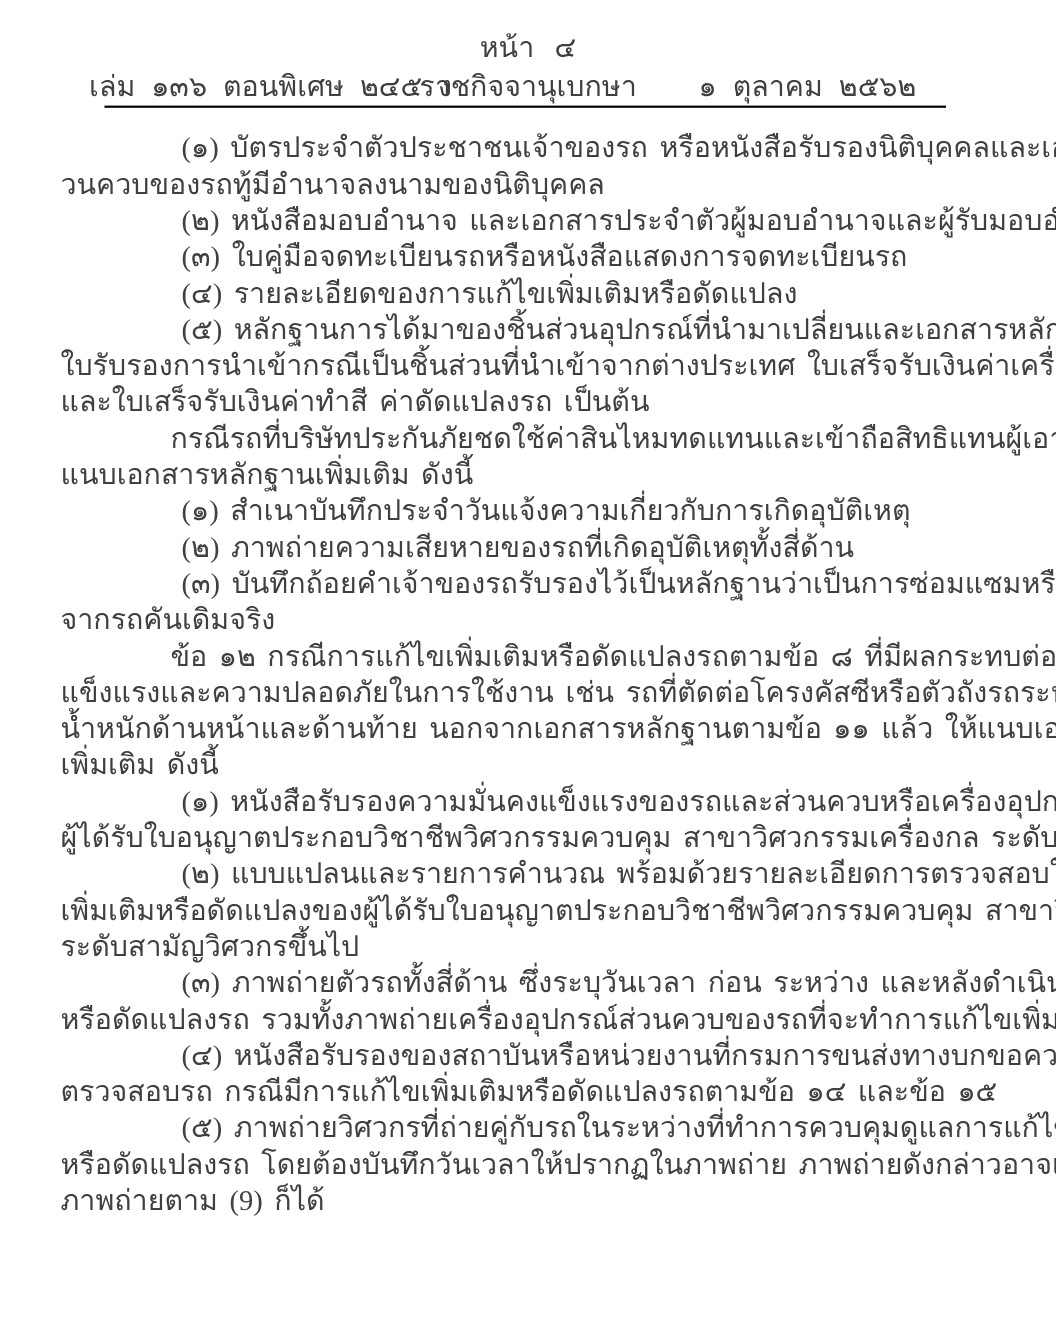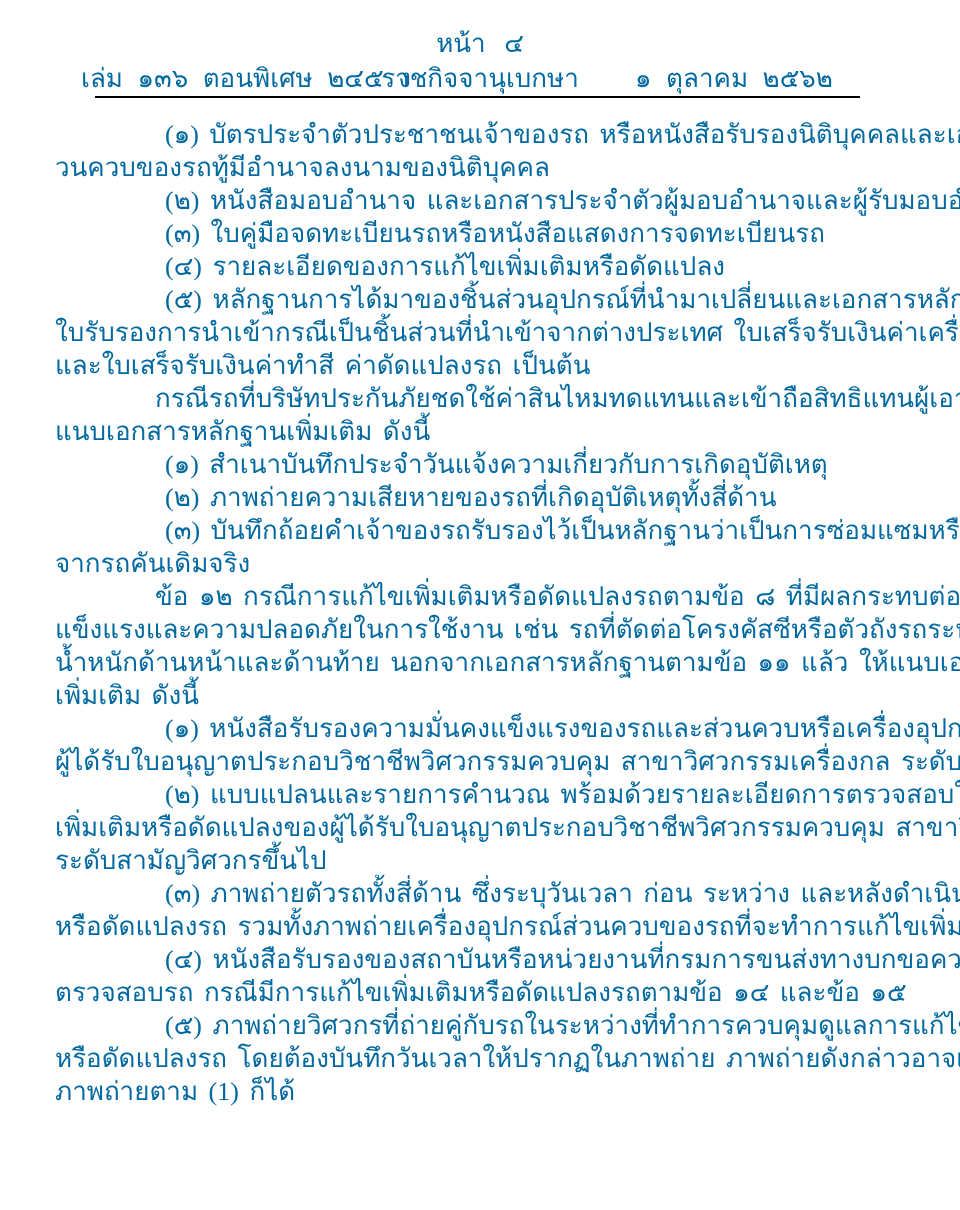--- a/index.html
+++ b/index.html
@@ -1,21 +1,21 @@
 <!DOCTYPE html>
 <html lang="th"><head>
 <meta charset="utf-8">
 <style>
   html, body { margin: 0; padding: 0; background: #ffffff; }
   .page {
     position: relative;
     width: 960px;
     height: 1210px;
     background: #ffffff;
-    color: #0369a1;
+    color: #404040;
     font-family: "Liberation Serif", serif;
     overflow: hidden;
   }
   .hdr-page-num {
     position: absolute;
     top: 27px; left: 0;
     width: 100%;
     text-align: center;
     font-size: 26px;
     line-height: 33px;
@@ -88,16 +88,16 @@
     <div class="line">ผู้ได้รับใบอนุญาตประกอบวิชาชีพวิศวกรรมควบคุม สาขาวิศวกรรมเครื่องกล ระดับสามัญวิศวกรขึ้นไป</div>
     <div class="line indent-item">(๒) แบบแปลนและรายการคำนวณ พร้อมด้วยรายละเอียดการตรวจสอบในส่วนที่มีการแก้ไข</div>
     <div class="line">เพิ่มเติมหรือดัดแปลงของผู้ได้รับใบอนุญาตประกอบวิชาชีพวิศวกรรมควบคุม สาขาวิศวกรรมเครื่องกล</div>
     <div class="line">ระดับสามัญวิศวกรขึ้นไป</div>
     <div class="line indent-item">(๓) ภาพถ่ายตัวรถทั้งสี่ด้าน ซึ่งระบุวันเวลา ก่อน ระหว่าง และหลังดำเนินการแก้ไขเพิ่มเติม</div>
     <div class="line">หรือดัดแปลงรถ รวมทั้งภาพถ่ายเครื่องอุปกรณ์ส่วนควบของรถที่จะทำการแก้ไขเพิ่มเติมหรือดัดแปลง</div>
     <div class="line indent-item">(๔) หนังสือรับรองของสถาบันหรือหน่วยงานที่กรมการขนส่งทางบกขอความร่วมมือให้ทำการ</div>
     <div class="line">ตรวจสอบรถ กรณีมีการแก้ไขเพิ่มเติมหรือดัดแปลงรถตามข้อ ๑๔ และข้อ ๑๕</div>
     <div class="line indent-item">(๕) ภาพถ่ายวิศวกรที่ถ่ายคู่กับรถในระหว่างที่ทำการควบคุมดูแลการแก้ไขเพิ่มเติม</div>
     <div class="line">หรือดัดแปลงรถ โดยต้องบันทึกวันเวลาให้ปรากฏในภาพถ่าย ภาพถ่ายดังกล่าวอาจเป็นภาพเดียวกับ</div>
-    <div class="line">ภาพถ่ายตาม (1) ก็ได้</div>
+    <div class="line">ภาพถ่ายตาม (9) ก็ได้</div>
   </div>
 
 </div>
 
 </body></html>

